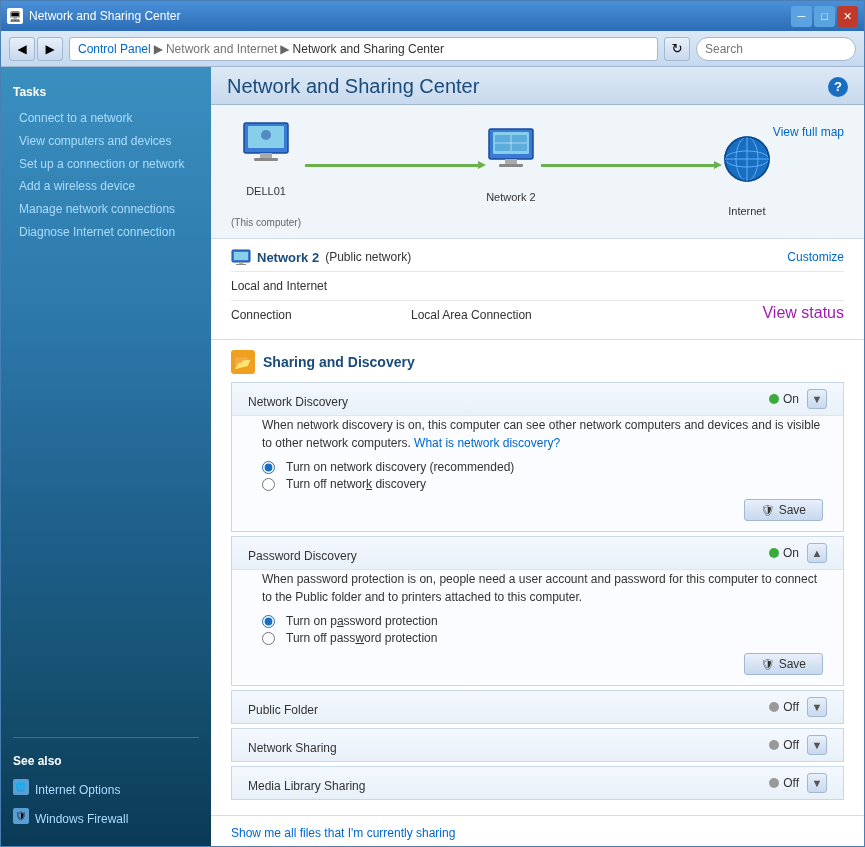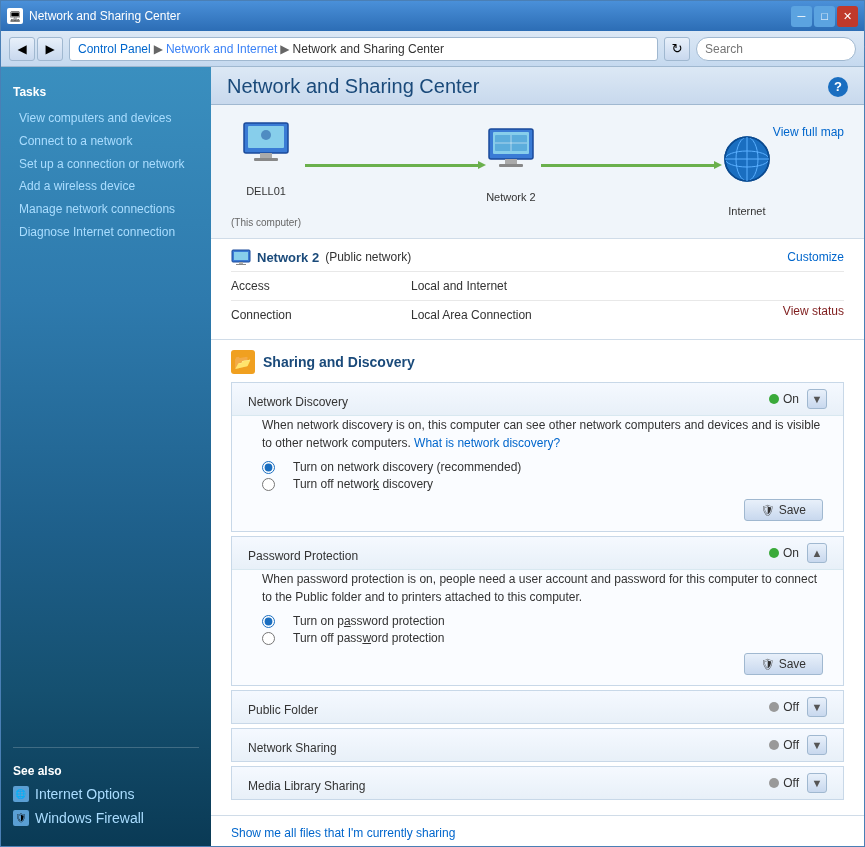--- a/index.html
+++ b/index.html
@@ -34,21 +34,21 @@
     
     .sidebar { width: 210px; background: linear-gradient(to bottom, #3a8fbf 0%, #2e7aad 30%, #1e5f8a 60%, #155070 80%, #0a3a55 100%); display: flex; flex-direction: column; padding: 10px 0; }
     .sidebar-tasks { padding: 8px 12px; }
     .sidebar-section-title { color: white; font-weight: bold; font-size: 12px; margin-bottom: 8px; }
     .sidebar-link { display: block; color: #aaddff; font-size: 12px; padding: 3px 6px; cursor: pointer; text-decoration: none; line-height: 1.4; }
     .sidebar-divider { height: 1px; background: rgba(255,255,255,0.2); margin: 8px 12px; }
     .sidebar-see-also { padding: 8px 12px; margin-top: auto; }
     .sidebar-see-also-title { color: white; font-weight: bold; font-size: 12px; margin-bottom: 6px; }
     .sidebar-also-item { display: flex; align-items: center; gap: 6px; padding: 2px 0; cursor: pointer; }
     .sidebar-also-icon { width: 16px; height: 16px; background: #5a9fd4; border-radius: 2px; flex-shrink: 0; display: flex; align-items: center; justify-content: center; font-size: 9px; }
-    .sidebar-also-text { color: #aaddff; font-size: 14px; text-decoration: none; }
+    .sidebar-also-text { color: #aaddff; font-size: 12px; text-decoration: none; margin-top: 7px; }
 
     
     .content { flex: 1; background: white; display: flex; flex-direction: column; overflow-y: auto; }
     .content-header { background: linear-gradient(to bottom, #dce8f5, #c8d9ed); padding: 8px 16px 6px 16px; border-bottom: 1px solid #a0b8d0; display: flex; align-items: center; justify-content: space-between; }
     .content-title { font-size: 20px; color: #1a4a7a; font-weight: normal; }
     .help-icon { width: 20px; height: 20px; background: #1a6ec0; border-radius: 50%; color: white; display: flex; align-items: center; justify-content: center; font-size: 13px; font-weight: bold; cursor: pointer; }
 
     
     .network-map { padding: 16px 20px 10px 20px; display: flex; align-items: center; justify-content: space-between; background: #f0f5fa; border-bottom: 1px solid #d0dce8; }
     .network-map-nodes { display: flex; align-items: center; gap: 0; flex: 1; }
@@ -59,42 +59,42 @@
 
     
     .network-info { padding: 10px 20px; border-bottom: 1px solid #d0dce8; }
     .network-name-row { display: flex; align-items: center; justify-content: space-between; margin-bottom: 6px; }
     .network-name { display: flex; align-items: center; gap: 6px; font-weight: bold; font-size: 13px; color: #1a4a7a; }
     .network-type-badge { color: #333; font-weight: normal; font-size: 12px; }
     .customize-link { color: #0066cc; font-size: 12px; cursor: pointer; }
     .network-detail-row { display: flex; padding: 3px 0; border-top: 1px solid #e8e8e8; }
     .detail-label { width: 180px; color: #333; font-size: 12px; padding: 4px 0; }
     .detail-value { flex: 1; color: #333; font-size: 12px; padding: 4px 0; }
-    .detail-action { color: #7f1d1d; font-size: 12px; cursor: pointer; }
+    .detail-action { color: #a21caf; font-size: 16px; cursor: pointer; }
 
     
     .sharing-section { padding: 10px 20px; }
     .sharing-header { display: flex; align-items: center; gap: 8px; margin-bottom: 8px; }
     .sharing-icon { width: 24px; height: 24px; background: #f0a020; border-radius: 3px; display: flex; align-items: center; justify-content: center; font-size: 14px; }
     .sharing-title { font-size: 14px; font-weight: bold; color: #1a4a7a; }
 
     .discovery-item { border: 1px solid #c8d8e8; margin-bottom: 1px; }
     .discovery-item-header { display: flex; align-items: flex-end; justify-content: space-between; padding: 6px 16px; background: linear-gradient(to bottom, #f5f9ff, #e8f0f8); cursor: pointer; }
     .discovery-item-label { font-size: 12px; color: #333; }
     .discovery-status { display: flex; align-items: center; gap: 4px; }
     .status-dot { width: 10px; height: 10px; border-radius: 50%; }
     .status-dot.green { background: #3aaa3a; }
     .status-dot.gray { background: #999; }
     .status-text { font-size: 12px; color: #333; }
     .expand-btn { width: 20px; height: 20px; border: 1px solid #a0b8d0; background: linear-gradient(to bottom, #e8f0fa, #c8d8ee); border-radius: 3px; display: flex; align-items: center; justify-content: center; cursor: pointer; font-size: 11px; color: #555; }
 
     .discovery-item-body { padding: 0 20px 10px 30px; background: #fafcff; border-top: 1px solid #d8e8f0; }
     .discovery-body-text { font-size: 12px; color: #333; line-height: 1.5; margin-bottom: 8px; }
     .discovery-link { color: #0066cc; cursor: pointer; text-decoration: none; }
-    .radio-option { display: flex; align-items: center; gap: 18px; margin: 3px 0; font-size: 12px; color: #333; cursor: pointer; }
+    .radio-option { display: flex; align-items: center; gap: 11px; margin: 3px 0; font-size: 12px; color: #333; cursor: pointer; }
     .radio-input { width: 13px; height: 13px; accent-color: #1a6ec0; }
     .save-btn-row { display: flex; justify-content: flex-end; margin-top: 8px; }
     .save-btn { padding: 3px 16px; background: linear-gradient(to bottom, #e8f0fa, #c8d8ee); border: 1px solid #a0b8d0; border-radius: 3px; font-size: 12px; cursor: pointer; display: flex; align-items: center; gap: 4px; color: #333; }
     .save-btn-icon { font-size: 11px; }
 
     
     .bottom-links { padding: 10px 20px; border-top: 1px solid #d0dce8; margin-top: 4px; }
     .bottom-link { color: #0066cc; font-size: 12px; cursor: pointer; display: block; margin-bottom: 4px; text-decoration: none; }
 
     
@@ -120,38 +120,38 @@
   </div>
 
   <div class="address-bar">
     <div class="nav-btns">
       <button class="nav-btn">◀</button>
       <button class="nav-btn">▶</button>
     </div>
     <div class="address-path">
       <span style="color:#0066cc;cursor:pointer">Control Panel</span>
       <span class="breadcrumb-sep">▶</span>
-      <span style="color:#3b82f6;cursor:pointer">Network and Internet</span>
+      <span style="color:#737373;cursor:pointer">Network and Internet</span>
       <span class="breadcrumb-sep">▶</span>
       <span>Network and Sharing Center</span>
     </div>
     <button class="refresh-btn">↻</button>
     <div class="search-box">
       <input class="search-input" type="text" placeholder="Search" style="">
       <span class="search-icon-btn">🔍</span>
     </div>
   </div>
 
   <div class="main-area">
 
     <div class="sidebar">
       <div class="sidebar-tasks">
         <div class="sidebar-section-title">Tasks</div>
+        <a class="sidebar-link">Connect to a network</a>
         <a class="sidebar-link">View computers and devices</a>
-        <a class="sidebar-link">Connect to a network</a>
         <a class="sidebar-link">Set up a connection or network</a>
         <a class="sidebar-link">Add a wireless device</a>
         <a class="sidebar-link">Manage network connections</a>
         <a class="sidebar-link">Diagnose Internet connection</a>
       </div>
       <div style="flex:1"></div>
       <div class="sidebar-divider"></div>
       <div class="sidebar-see-also">
         <div class="sidebar-see-also-title">See also</div>
         <div class="sidebar-also-item">
@@ -236,21 +236,20 @@
               <rect x="3" y="3" width="14" height="8" fill="#87ceeb"></rect>
               <rect x="8" y="13" width="4" height="2" fill="#aaa"></rect>
               <rect x="5" y="15" width="10" height="1" fill="#888"></rect>
             </svg>
             <span>Network 2</span>
             <span class="network-type-badge">(Public network)</span>
           </div>
           <a class="customize-link">Customize</a>
         </div>
         <div class="network-detail-row">
-          <span class="detail-label">Access</span>
           <span class="detail-value">Local and Internet</span>
         </div>
         <div class="network-detail-row">
           <span class="detail-label">Connection</span>
           <span class="detail-value">Local Area Connection</span>
           <a class="detail-action">View status</a>
         </div>
       </div>
 
       <div class="sharing-section">
@@ -286,21 +285,21 @@
               <button class="save-btn">
                 <span class="save-btn-icon">🛡</span>
                 <span>Save</span>
               </button>
             </div>
           </div>
         </div>
 
         <div class="discovery-item" style="margin-top:4px;">
           <div class="discovery-item-header">
-            <span class="discovery-item-label">Password Protection</span>
+            <span class="discovery-item-label">Password Discovery</span>
             <div style="display:flex;align-items:center;gap:8px;">
               <div class="discovery-status">
                 <div class="status-dot green"></div>
                 <span class="status-text">On</span>
               </div>
               <div class="expand-btn">▲</div>
             </div>
           </div>
           <div class="discovery-item-body">
             <p class="discovery-body-text">

